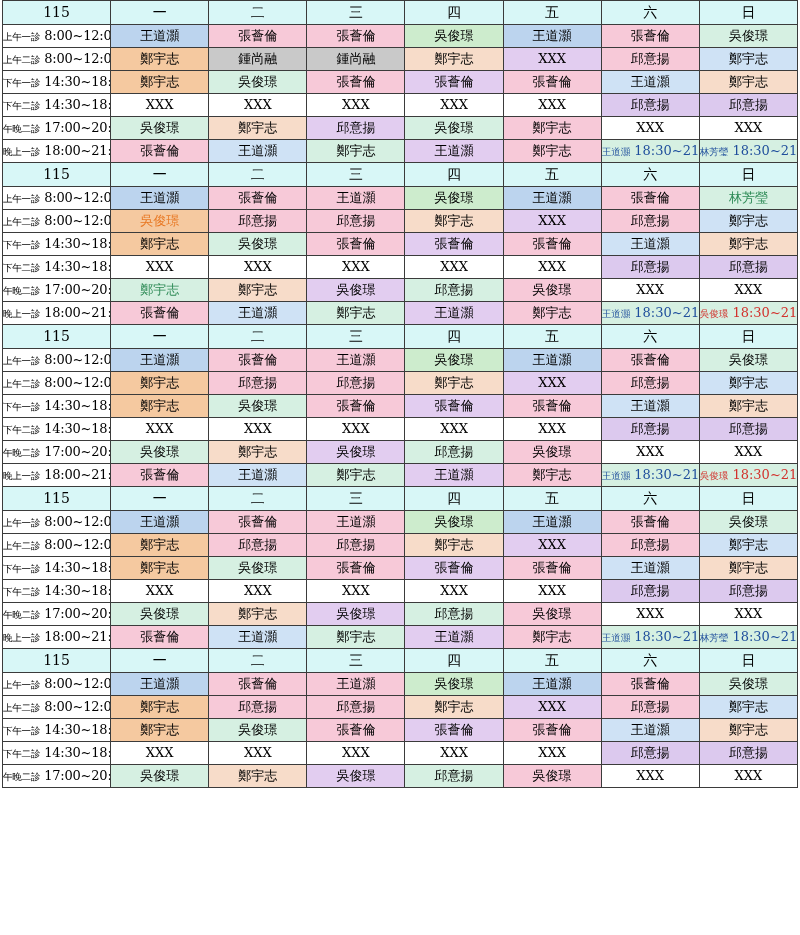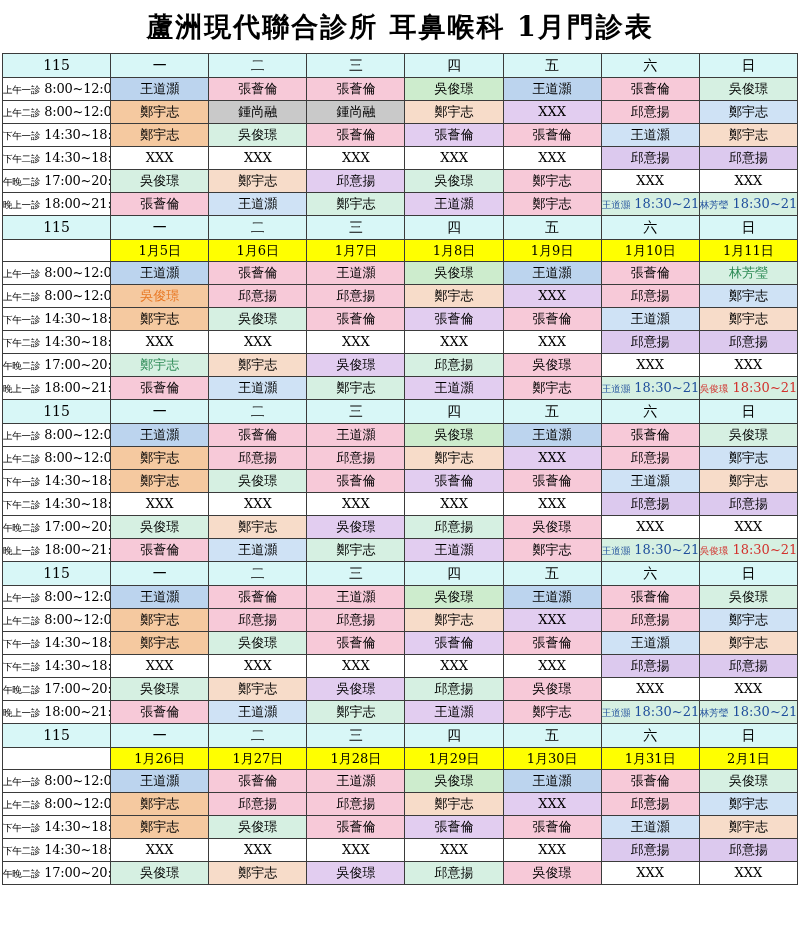--- a/index.html
+++ b/index.html
@@ -83,21 +83,20 @@
   }
   .note .nm { font-size: 9.5px; }
 
   
   tr.wk td { border-top: 1px solid #3b3b3b; }
 </style>
 </head>
 <body>
 
 <div id="page">
-  <div class="title">蘆洲現代聯合診所  耳鼻喉科 1月門診表</div>
   <div id="table-host">
       <table class="sched">
         <colgroup>
           <col class="c0">
           <col class="cd">
           <col class="cd">
           <col class="cd">
           <col class="cd">
           <col class="cd">
           <col class="cd">
@@ -177,30 +176,20 @@
           <tr class="wk">
             <td class="label115">115</td>
             <td>一</td>
             <td>二</td>
             <td>三</td>
             <td>四</td>
             <td>五</td>
             <td>六</td>
             <td>日</td>
           </tr>
-          <tr class="dates">
-            <td class="blank"></td>
-            <td>1月5日</td>
-            <td>1月6日</td>
-            <td>1月7日</td>
-            <td>1月8日</td>
-            <td>1月9日</td>
-            <td>1月10日</td>
-            <td>1月11日</td>
-          </tr>
           <tr>
             <td class="tlabel"><span class="tl-name">上午一診</span><span> 8:00~12:00</span></td>
             <td style="background: rgb(188, 212, 238);">王道灝</td>
             <td style="background: rgb(247, 201, 216);">張薈倫</td>
             <td style="background: rgb(247, 201, 216);">王道灝</td>
             <td style="background: rgb(205, 236, 205);">吳俊璟</td>
             <td style="background: rgb(188, 212, 238);">王道灝</td>
             <td style="background: rgb(247, 201, 216);">張薈倫</td>
             <td style="background: rgb(214, 240, 226); color: rgb(46, 139, 87);">林芳瑩</td>
           </tr>
@@ -397,30 +386,20 @@
           <tr class="wk">
             <td class="label115">115</td>
             <td>一</td>
             <td>二</td>
             <td>三</td>
             <td>四</td>
             <td>五</td>
             <td>六</td>
             <td>日</td>
           </tr>
-          <tr class="dates">
-            <td class="blank"></td>
-            <td>1月26日</td>
-            <td>1月27日</td>
-            <td>1月28日</td>
-            <td>1月29日</td>
-            <td>1月30日</td>
-            <td>1月31日</td>
-            <td>2月1日</td>
-          </tr>
           <tr>
             <td class="tlabel"><span class="tl-name">上午一診</span><span> 8:00~12:00</span></td>
             <td style="background: rgb(188, 212, 238);">王道灝</td>
             <td style="background: rgb(247, 201, 216);">張薈倫</td>
             <td style="background: rgb(247, 201, 216);">王道灝</td>
             <td style="background: rgb(205, 236, 205);">吳俊璟</td>
             <td style="background: rgb(188, 212, 238);">王道灝</td>
             <td style="background: rgb(247, 201, 216);">張薈倫</td>
             <td style="background: rgb(214, 240, 226);">吳俊璟</td>
           </tr>

